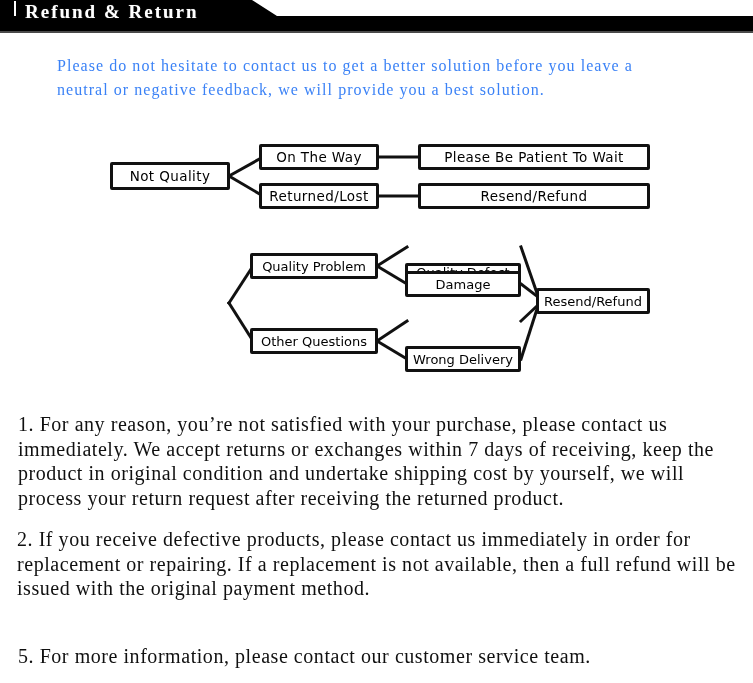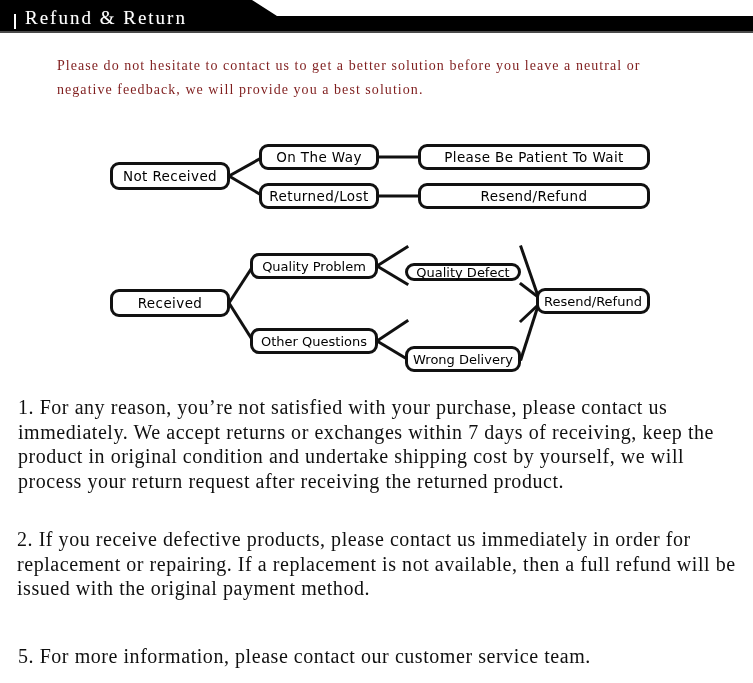--- a/index.html
+++ b/index.html
@@ -29,65 +29,65 @@
     width: 753px;
     height: 34px;
   }
   .header-bar svg { display: block; }
   .header-title {
     position: absolute;
     left: 14px;
     top: 1px;
     height: 28px;
     display: flex;
-    align-items: flex-end;
+    align-items: flex-start;
     gap: 9px;
     color: #ffffff;
     font-family: "Liberation Serif", "DejaVu Serif", serif;
     font-size: 19px;
-    font-weight: normal;
+    font-weight: bold;
     letter-spacing: 2.0px;
     white-space: nowrap;
     text-shadow: 0 0 1px rgba(255,255,255,0.35);
   }
   .title-tick {
     display: inline-block;
     width: 2px;
     height: 15px;
     background: #ffffff;
   }
 
   
   .intro {
     position: absolute;
     left: 57px;
     top: 54px;
     width: 620px;
-    font-size: 14px;
+    font-size: 16px;
     line-height: 24px;
     letter-spacing: 1.05px;
-    color: #7f1d1d;
+    color: #3b82f6;
   }
 
   
   .flow {
     position: absolute;
     left: 0;
     top: 0;
     width: 753px;
     height: 683px;
     pointer-events: none;
   }
   .flow svg { display: block; }
 
   .node {
     position: absolute;
     box-sizing: border-box;
     border: 3px solid #111111;
-    border-radius: 9px;
+    border-radius: 2px;
     background: #ffffff;
     display: flex;
     align-items: center;
     justify-content: center;
     font-family: "DejaVu Sans", "Liberation Sans", sans-serif;
     font-size: 13.5px;
     color: #000000;
     letter-spacing: 0.4px;
     white-space: nowrap;
     z-index: 3;
@@ -95,21 +95,21 @@
   .node.tight { font-size: 13px; letter-spacing: 0px; }
 
   
   .para {
     position: absolute;
     font-size: 20px;
     line-height: 24.5px;
     letter-spacing: 0.55px;
     color: #101010;
   }
-  #para1 { left: 18px; top: 395px;  width: 722px; }
+  #para1 { left: 18px; top: 412px;  width: 722px; }
   #para2 { left: 17px; top: 527px;  width: 722px; }
   #para3 { left: 18px; top: 644px;  width: 722px; }
 </style>
 </head>
 <body>
 
 <div id="page">
 
   <div class="header-bar">
     <svg width="753" height="34" viewBox="0 0 753 34" xmlns="http://www.w3.org/2000/svg" aria-hidden="true">
@@ -151,55 +151,55 @@
 
         <path d="M521,247 L538,296"></path>
         <path d="M521,284 L538,297"></path>
         <path d="M521,321 L538,305"></path>
         <path d="M521,359 L538,306"></path>
       </g>
     </svg>
   </div>
 
   <div class="node" style="left:110px; top:162px; width:120px; height:28px;">
-    <span>Not Received</span>
+    <span>Not Quality</span>
   </div>
 
   <div class="node" style="left:259px; top:144px; width:120px; height:26px;">
     <span>On The Way</span>
   </div>
 
   <div class="node" style="left:418px; top:144px; width:232px; height:26px;">
     <span>Please Be Patient To Wait</span>
   </div>
 
   <div class="node" style="left:259px; top:183px; width:120px; height:26px;">
     <span>Returned/Lost</span>
   </div>
 
   <div class="node" style="left:418px; top:183px; width:232px; height:26px;">
     <span>Resend/Refund</span>
   </div>
 
-  <div class="node" style="left:110px; top:289px; width:120px; height:28px;">
-    <span>Received</span>
-  </div>
 
   <div class="node tight" style="left:250px; top:253px; width:128px; height:26px;">
     <span>Quality Problem</span>
   </div>
 
   <div class="node tight" style="left:250px; top:328px; width:128px; height:26px;">
     <span>Other Questions</span>
   </div>
 
   <div class="node tight" style="left:405px; top:234px; width:116px; height:18px;margin-top:29px;">
     <span>Quality Defect</span>
   </div>
 
+  <div class="node tight" style="left:405px; top:271px; width:116px; height:26px;">
+    <span>Damage</span>
+  </div>
 
 
   <div class="node tight" style="left:405px; top:346px; width:116px; height:26px;">
     <span>Wrong Delivery</span>
   </div>
 
   <div class="node tight" style="left:536px; top:288px; width:114px; height:26px;">
     <span>Resend/Refund</span>
   </div>
 

